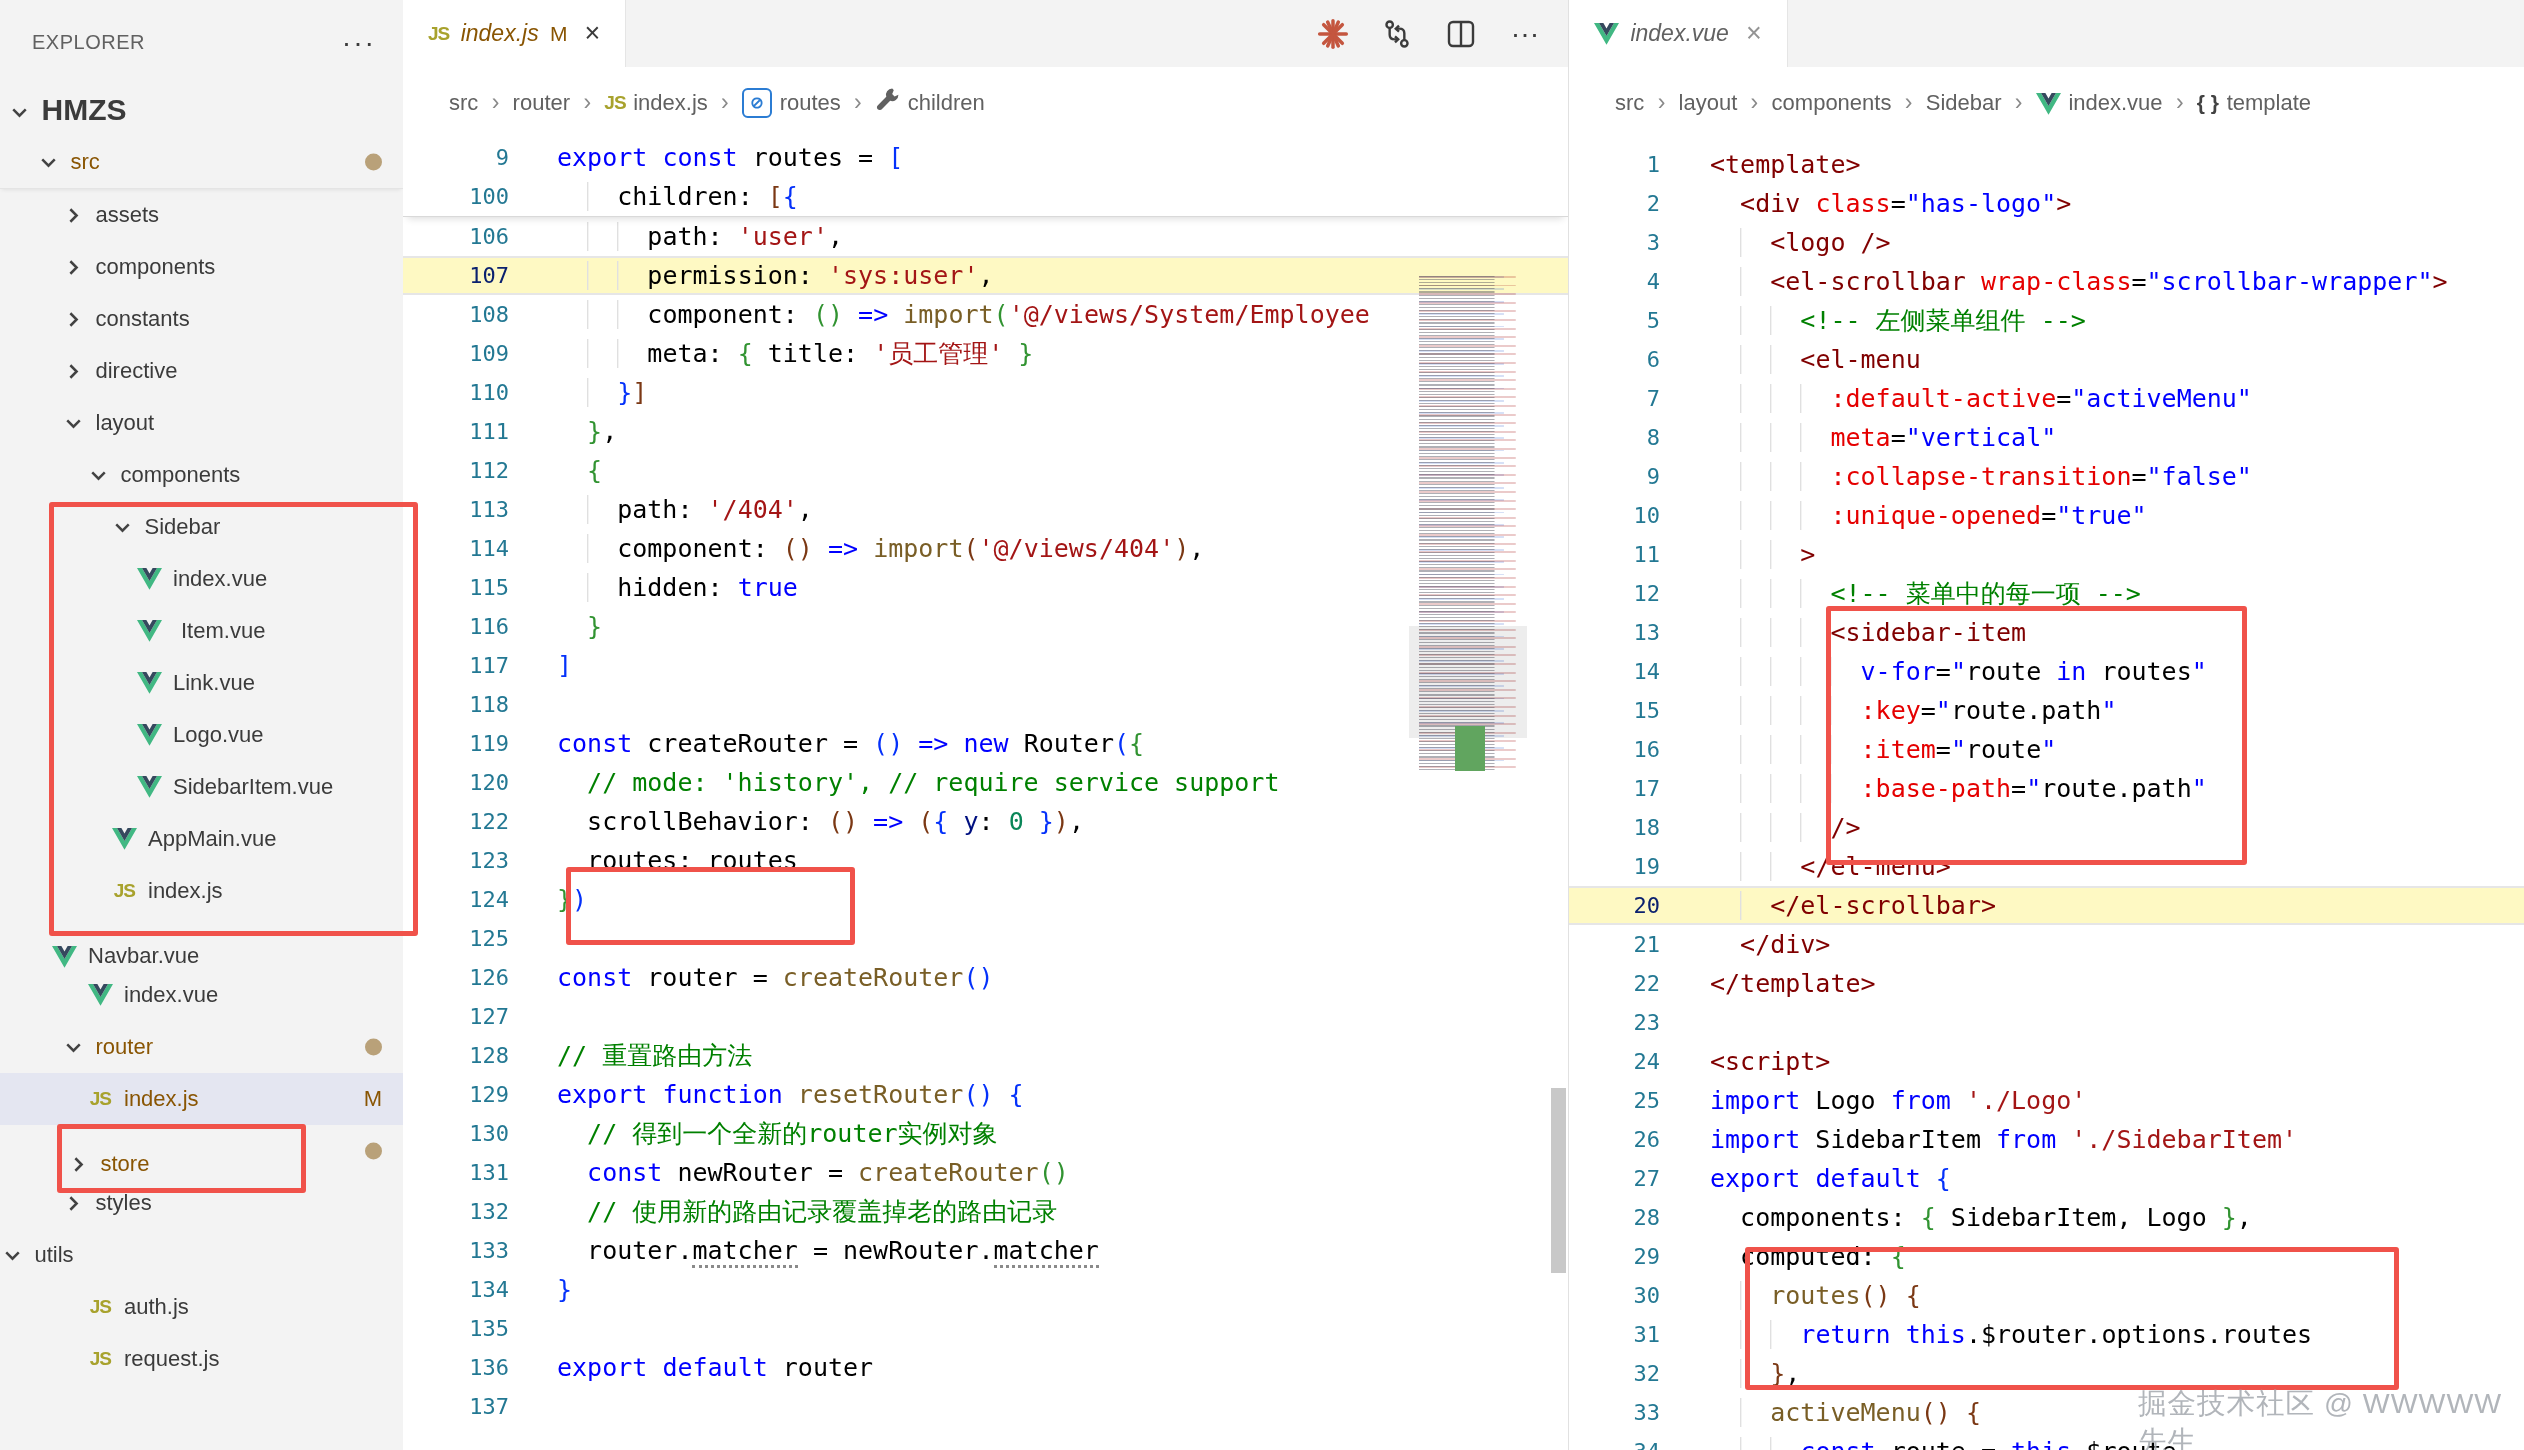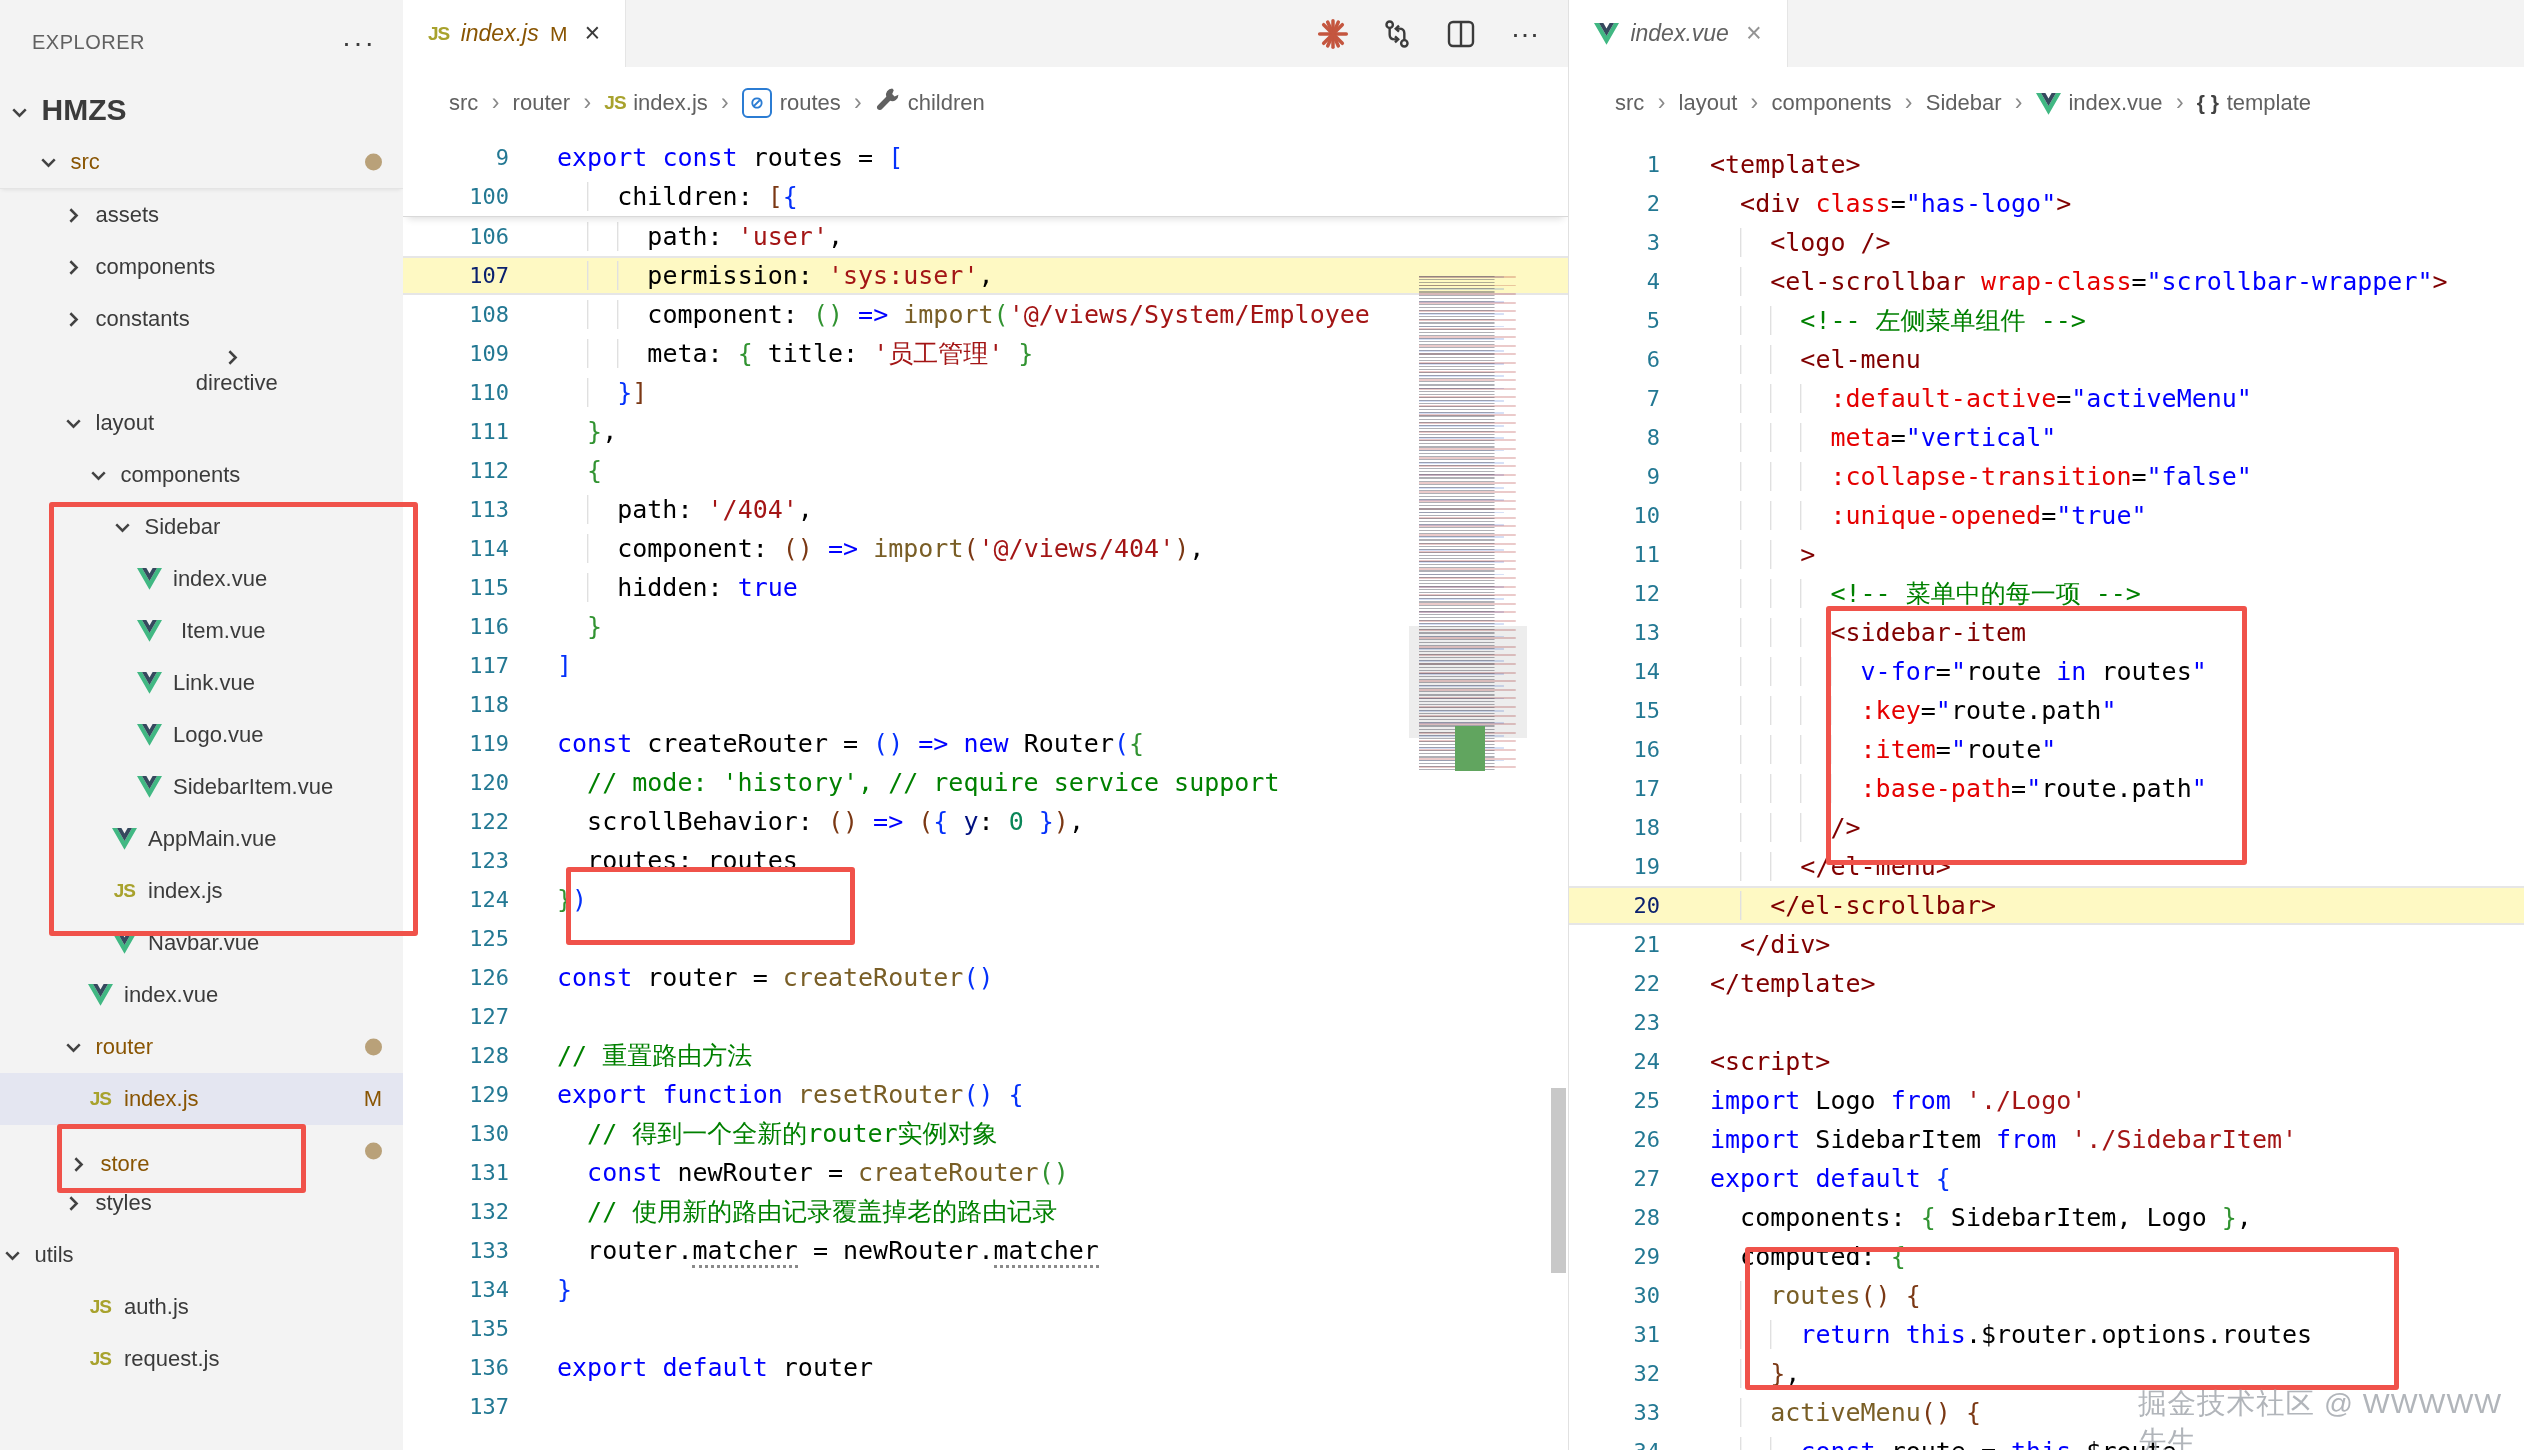--- a/index.html
+++ b/index.html
@@ -122,21 +122,21 @@
               <path d="M6 4l4 4-4 4" stroke="#424242" stroke-width="1.6" fill="none"></path>
             </svg></span>
           <span class="tlabel">components</span>
         </div>
         <div class="trow" style="padding-left: 61px;">
           <span class="chev right"><svg viewBox="0 0 16 16">
               <path d="M6 4l4 4-4 4" stroke="#424242" stroke-width="1.6" fill="none"></path>
             </svg></span>
           <span class="tlabel">constants</span>
         </div>
-        <div class="trow" style="padding-left: 61px; flex-direction: column;">
+        <div class="trow" style="padding-left: 61px;">
           <span class="chev right"><svg viewBox="0 0 16 16">
               <path d="M6 4l4 4-4 4" stroke="#424242" stroke-width="1.6" fill="none"></path>
             </svg></span>
           <span class="tlabel">directive</span>
         </div>
         <div class="trow" style="padding-left: 61px;">
           <span class="chev down"><svg viewBox="0 0 16 16">
               <path d="M6 4l4 4-4 4" stroke="#424242" stroke-width="1.6" fill="none"></path>
             </svg></span>
           <span class="tlabel">layout</span>
@@ -206,21 +206,21 @@
             </svg>
           </span>
           <span class="tlabel">AppMain.vue</span>
         </div>
         <div class="trow" style="padding-left: 110px;">
           <span class="fico">
             <span class="jsico">JS</span>
           </span>
           <span class="tlabel">index.js</span>
         </div>
-        <div class="trow" style="padding-left: 110px;">
+        <div class="trow" style="padding-left: 50px; align-items: flex-end;">
           <span class="fico">
             <svg class="vueico" viewBox="0 0 24 21">
               <path fill="#41b883" d="M0 0h4.8L12 12.4 19.2 0H24L12 20.8z"></path>
               <path fill="#35495e" d="M4.8 0H9L12 5.2 15 0h4.2L12 12.4z"></path>
             </svg>
           </span>
           <span class="tlabel">Navbar.vue</span>
         </div>
         <div class="trow" style="padding-left: 86px;">
           <span class="fico">

